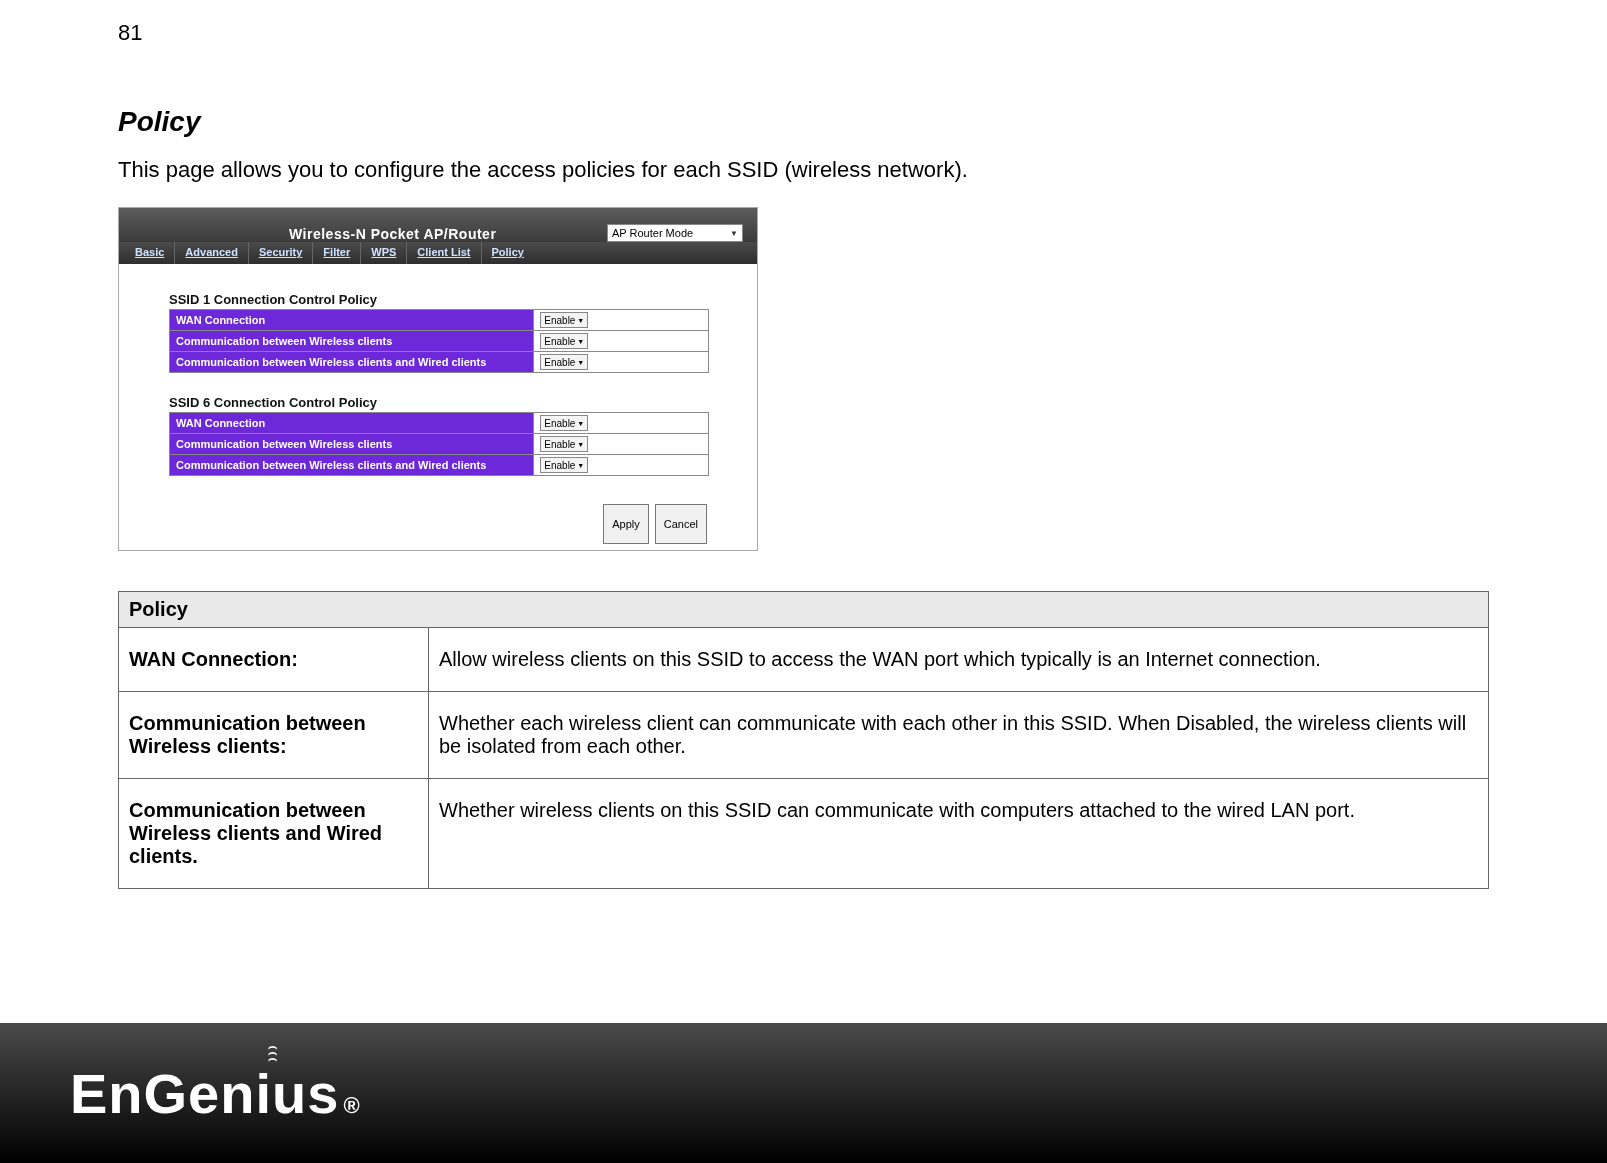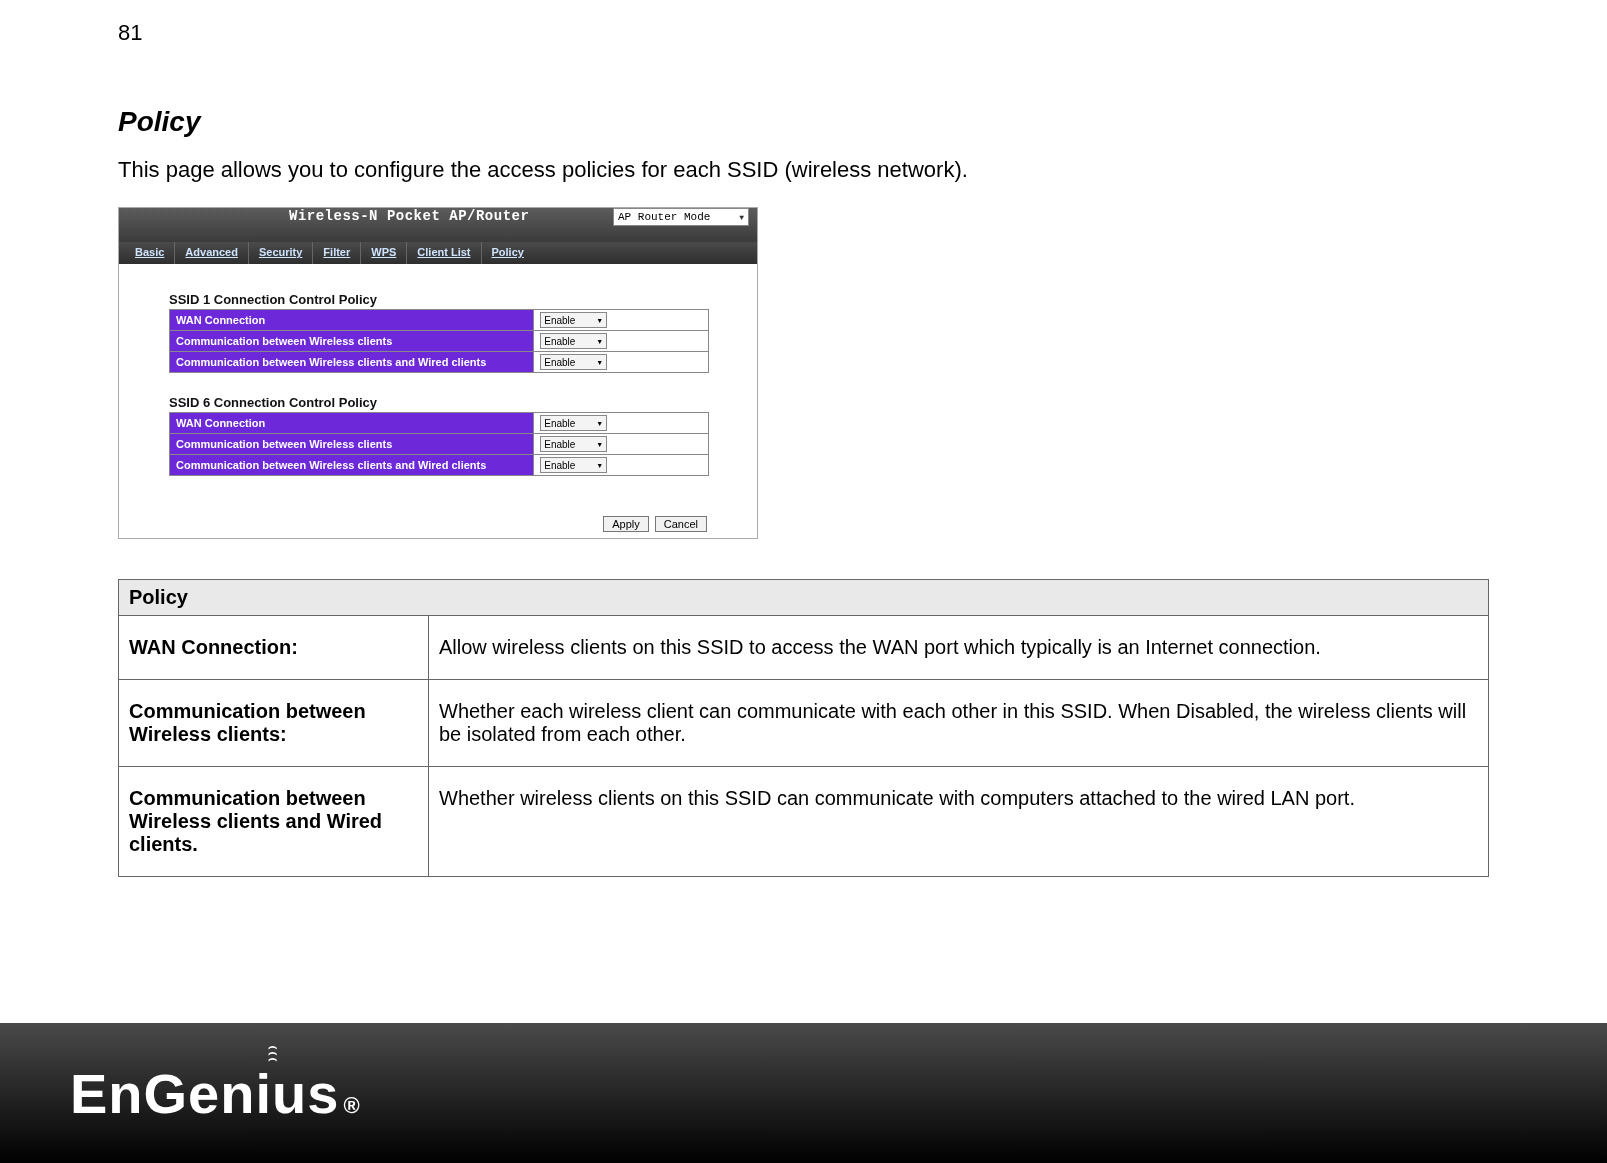--- a/index.html
+++ b/index.html
@@ -34,25 +34,24 @@
     width: 640px;
     border: 1px solid #aaa;
     background: #fff;
     font-size: 11px;
     margin-bottom: 40px;
   }
   .shot-header {
     background: linear-gradient(#5c5c5c,#3b3b3b);
     height: 34px;
     display: flex;
-    align-items: flex-start;
+    align-items: flex-end;
     justify-content: flex-end;
     gap: 18px;
-    padding-right: 8px;
-    font-family: Liberation Mono, monospace;
+    padding-right: 14px;
   }
   .shot-title {
     color: #fff;
     font-weight: bold;
     font-size: 14px;
     letter-spacing: 0.5px;
     margin-right: auto;
     margin-left: 170px;
   }
   .mode-select {
@@ -112,41 +111,40 @@
   }
   .ctrl-value {
     background: #fff;
     padding: 2px 6px;
     width: 175px;
   }
   .mini-select {
     border: 1px solid #888;
     background: #f4f4f4;
     font-size: 10px;
-    width: 67px;
+    width: 48px;
     height: 16px;
     display: inline-flex;
     align-items: center;
     justify-content: space-between;
     padding: 0 3px;
   }
   .mini-select .caret { font-size: 7px; }
   .btn-row {
     display: flex;
     justify-content: flex-end;
     gap: 6px;
     padding: 16px 50px 6px 0;
   }
   .btn {
     border: 1px solid #777;
     background: #f1f1f1;
     font-size: 11px;
-    padding: 1px 8px;
+    padding: 13px 8px;
     cursor: pointer;
-    margin-top: 12px;
   }
   
   .desc-table {
     width: 100%;
     border-collapse: collapse;
     font-size: 20px;
   }
   .desc-table th {
     background: #e9e9e9;
     text-align: left;

